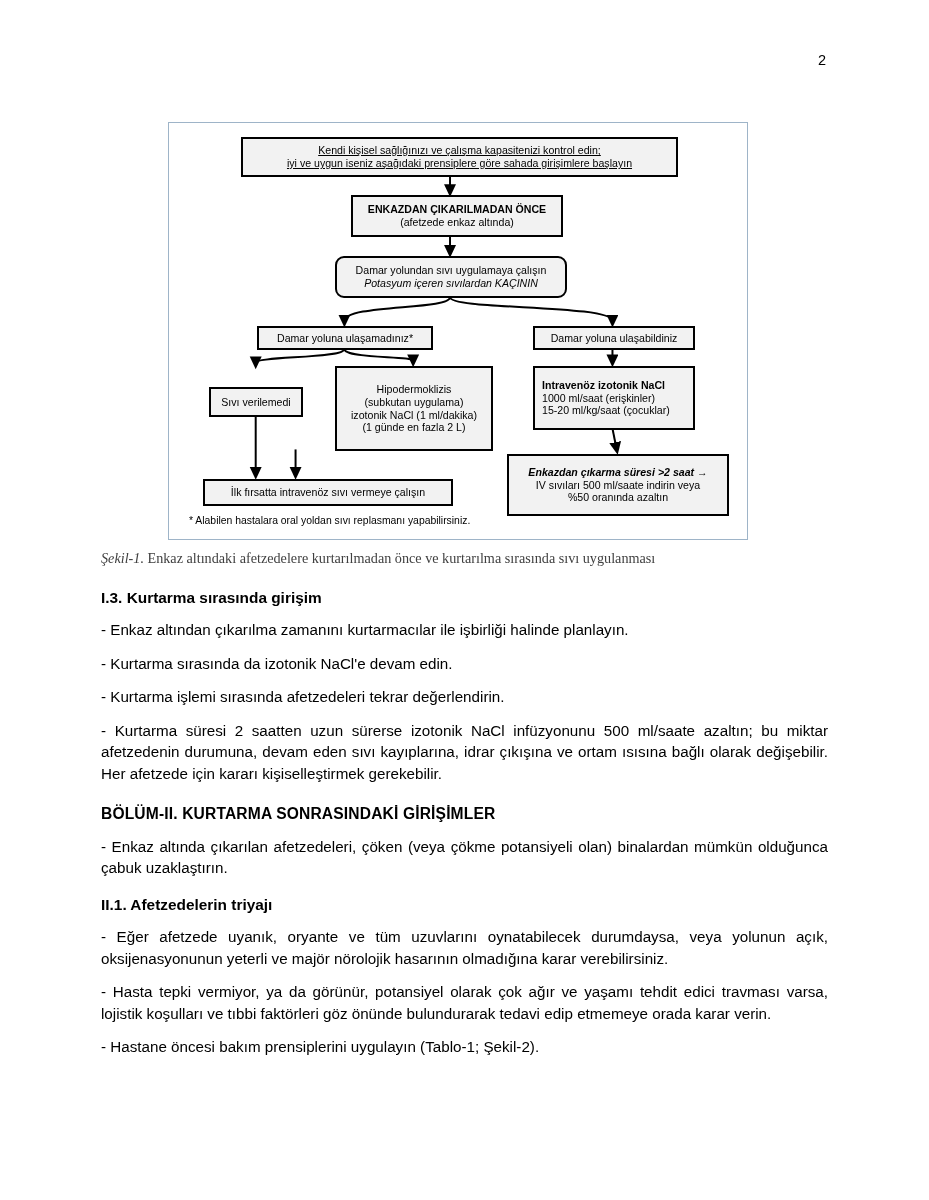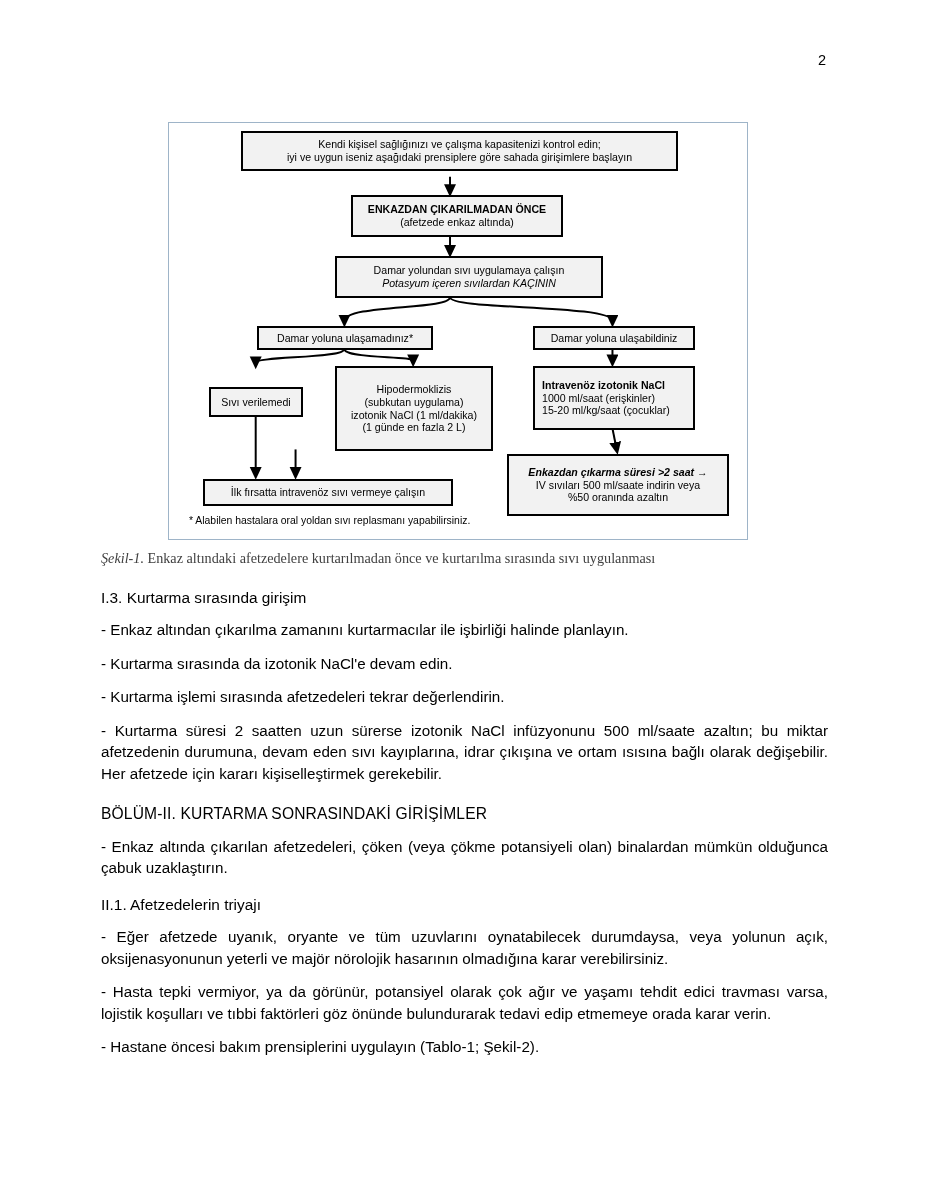--- a/index.html
+++ b/index.html
@@ -70,23 +70,23 @@
     justify-content: center;
     padding: 2px 5px;
   }
   .node .ln { display: block; white-space: nowrap; }
   .node .b { font-weight: bold; }
   .node .i { font-style: italic; }
   .node .bi { font-weight: bold; font-style: italic; }
   .node.left-align { text-align: left; padding-left: 7px; }
 
   
-  #n-top      { left: 72px;  top: 8px;  width: 437px; height: 40px; }
+  #n-top      { left: 72px;  top: 14px;  width: 437px; height: 40px; text-decoration: underline; }
   #n-before   { left: 176px; top: 72px;  width: 212px; height: 42px; margin-left: 6px; }
-  #n-vascular { left: 166px; top: 133px; width: 268px; height: 42px; }
+  #n-vascular { left: 166px; top: 133px; width: 232px; height: 42px; border-radius: 9px; }
   #n-nofound  { left: 88px;  top: 203px; width: 176px; height: 24px; }
   #n-found    { left: 364px; top: 203px; width: 162px; height: 24px; }
   #n-nofluid  { left: 40px;  top: 245px; width: 94px;  height: 30px; margin-top: 19px; }
   #n-hypo     { left: 166px; top: 243px; width: 158px; height: 85px; }
   #n-iv       { left: 364px; top: 243px; width: 162px; height: 64px; }
   #n-reduce   { left: 338px; top: 331px; width: 222px; height: 62px; }
   #n-asap     { left: 34px;  top: 356px; width: 250px; height: 27px; }
 
   .fig-note {
     position: absolute;
@@ -114,21 +114,21 @@
   
   .content {
     position: absolute;
     left: 101px;
     top: 578px;
     width: 727px;
   }
   .h-sec {
     font-family: "Liberation Sans", sans-serif;
     font-size: 15.4px;
-    font-weight: normal;
+    font-weight: bold;
     margin: 10px 0 0 0;
     line-height: 1.3;
   }
   .h-sec.major { font-size: 15.6px; letter-spacing: 0.15px; }
   .para {
     font-family: "Liberation Sans", sans-serif;
     font-size: 15.2px;
     line-height: 1.42;
     margin: 12px 0 0 0;
     text-align: justify;

